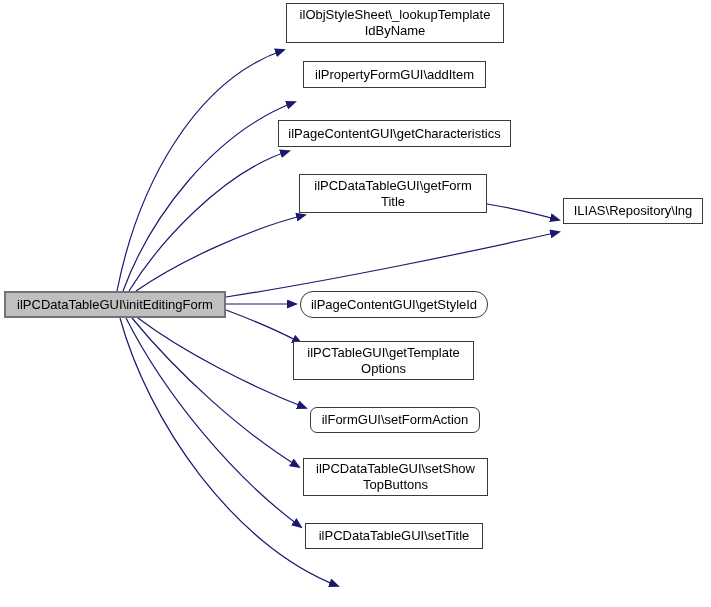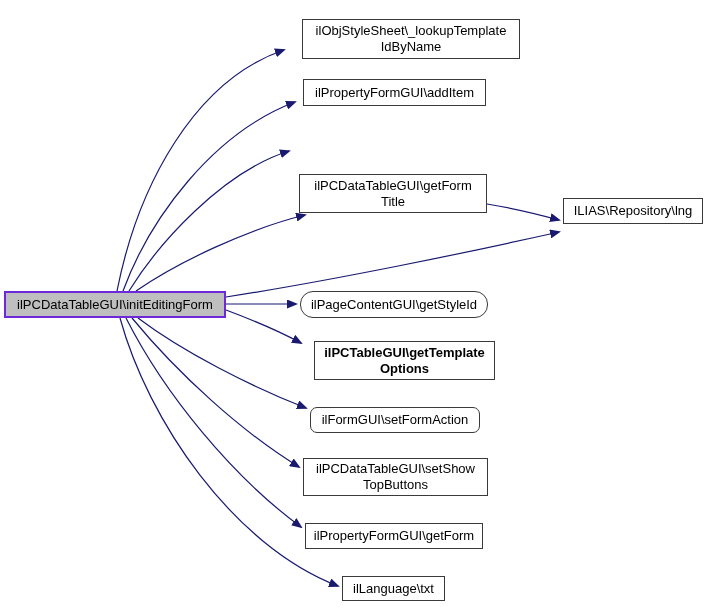--- a/index.html
+++ b/index.html
@@ -44,21 +44,21 @@
     background: var(--node-fill);
     border: 1px solid var(--node-border);
     color: var(--text-color);
     font-size: 13px;
     line-height: 16px;
     white-space: pre-line;
     cursor: pointer;
   }
   .node.main {
     background: var(--main-fill);
-    border: 2px solid #6d28d9;
+    border: 2px solid #737373;
     cursor: default;
   }
 </style>
 </head>
 <body>
 
 <div class="canvas">
 
   <svg class="edges" viewBox="0 0 711 607">
     <defs>
@@ -73,40 +73,40 @@
     <path class="edge" d="M 226,297 C 330,281 470,252 559,232" marker-end="url(#arrowhead)"></path>
     <path class="edge" d="M 487,204 C 512,208 537,214 559,220" marker-end="url(#arrowhead)"></path>
     <path class="edge" d="M 226,304 L 296,304" marker-end="url(#arrowhead)"></path>
     <path class="edge" d="M 226,310 C 250,319 277,330 301,343" marker-end="url(#arrowhead)"></path>
     <path class="edge" d="M 138,318 C 183,352 250,386 306,408" marker-end="url(#arrowhead)"></path>
     <path class="edge" d="M 132,318 C 178,374 242,432 299,467" marker-end="url(#arrowhead)"></path>
     <path class="edge" d="M 126,318 C 165,395 233,477 301,527" marker-end="url(#arrowhead)"></path>
     <path class="edge" d="M 120,318 C 148,420 232,545 338,586" marker-end="url(#arrowhead)"></path>
   </svg>
 
-  <div class="node" style="left:286px; top:19px;   width:218px; height:40px;margin-left:16px;">ilObjStyleSheet\_lookupTemplate
+  <div class="node" style="left:286px; top:3px;   width:218px; height:40px;">ilObjStyleSheet\_lookupTemplate
 IdByName</div>
 
-  <div class="node" style="left:303px; top:79px;  width:183px; height:27px;">ilPropertyFormGUI\addItem</div>
+  <div class="node" style="left:303px; top:61px;  width:183px; height:27px;">ilPropertyFormGUI\addItem</div>
 
+  <div class="node" style="left:278px; top:120px; width:233px; height:27px;">ilPageContentGUI\getCharacteristics</div>
 
   <div class="node" style="left:299px; top:174px; width:188px; height:39px;">ilPCDataTableGUI\getForm
 Title</div>
 
   <div class="node" style="left:563px; top:198px; width:140px; height:26px;">ILIAS\Repository\lng</div>
 
   <div class="node main" style="left:4px; top:291px; width:222px; height:27px;">ilPCDataTableGUI\initEditingForm</div>
 
   <div class="node" style="left:300px; top:291px; width:188px; height:27px;border-radius:13px;">ilPageContentGUI\getStyleId</div>
 
-  <div class="node" style="left:314px; top:341px; width:181px; height:39px;font-weight:bold;">ilPCTableGUI\getTemplate
+  <div class="node" style="left:293px; top:341px; width:181px; height:39px;">ilPCTableGUI\getTemplate
 Options</div>
 
   <div class="node" style="left:310px; top:407px; width:170px; height:26px;border-radius:7px;">ilFormGUI\setFormAction</div>
 
   <div class="node" style="left:303px; top:458px; width:185px; height:38px;">ilPCDataTableGUI\setShow
 TopButtons</div>
 
-  <div class="node" style="left:305px; top:523px; width:178px; height:26px;">ilPropertyFormGUI\getForm</div>
+  <div class="node" style="left:305px; top:523px; width:178px; height:26px;">ilPCDataTableGUI\setTitle</div>
 
-  <div class="node" style="left:342px; top:576px; width:103px; height:25px;">ilLanguage\txt</div>
 
 </div>
 
 </body></html>

